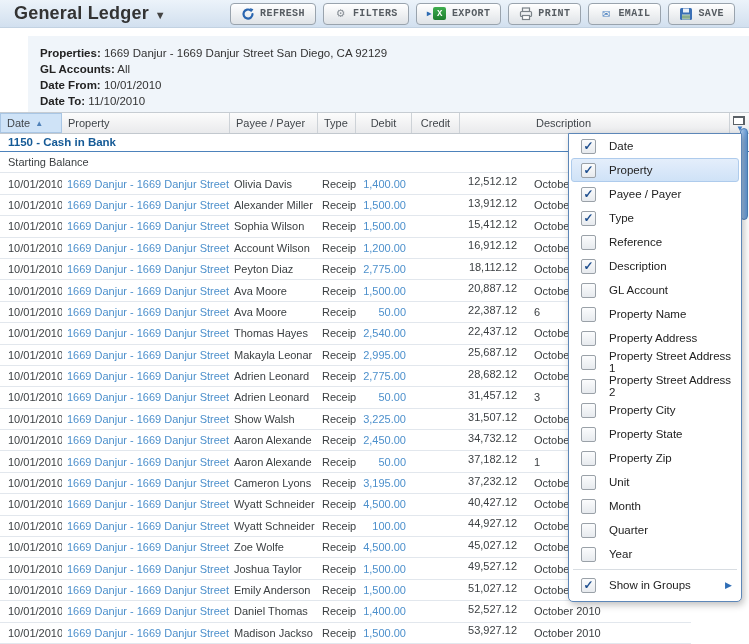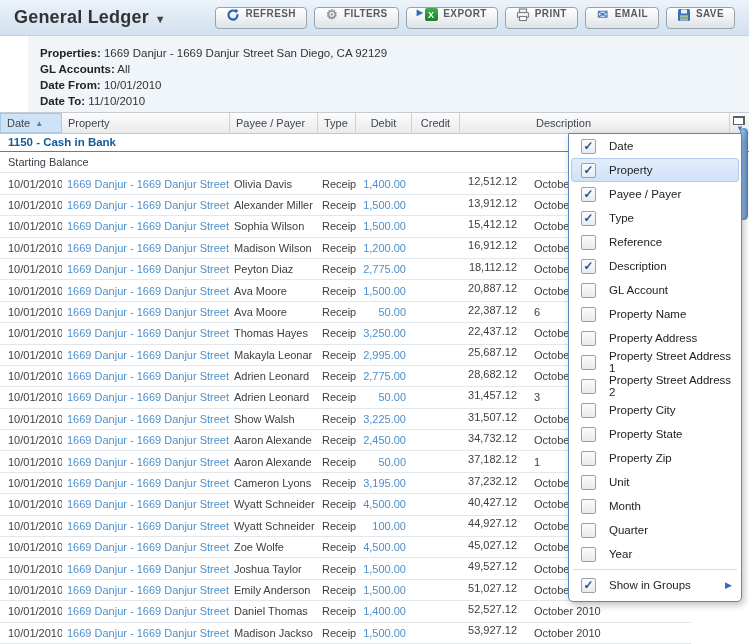--- a/index.html
+++ b/index.html
@@ -1,36 +1,36 @@
 <!DOCTYPE html>
 <html><head>
 <meta charset="utf-8">
 <style>
   * { margin:0; padding:0; box-sizing:border-box; }
   html,body { width:749px; height:644px; overflow:hidden; }
   body { font-family:"Liberation Sans", sans-serif; background:#fff; color:#3c4043; position:relative; }
 
   
   .toolbar{
-    position:absolute; left:0; top:0; width:749px; height:36px;
+    position:absolute; left:0; top:0; width:749px; height:28px;
     background:linear-gradient(#ecf3fa,#d2e0ef);
     border-bottom:1px solid #c2d2e2;
     display:flex; align-items:center; justify-content:space-between;
     padding:0 14px;
   }
   .title-wrap{ display:flex; align-items:center; gap:6px; }
   .page-title{ font-size:18px; font-weight:bold; color:#333; letter-spacing:0.2px; }
   .title-caret{ font-size:11px; color:#444; padding-top:3px; }
   .toolbar-buttons{ display:flex; gap:7px; }
   .tbtn{
-    height:22px; display:flex; gap:5px;
+    height:22px; display:flex; align-items:center; gap:5px;
     padding:0 10px; border:1px solid #99a3ad; border-radius:4px;
     background:linear-gradient(#ffffff,#dfe3e7);
     font-size:10px; font-weight:bold; color:#565c62; letter-spacing:0.4px;
-    cursor:pointer; box-shadow:0 1px 1px rgba(255,255,255,0.8) inset;
+    cursor:pointer; box-shadow:0 1px 1px rgba(255,255,255,0.8) inset;font-family:Liberation Mono, monospace;
   }
   .tbtn .ico{ display:inline-flex; align-items:center; justify-content:center; width:14px; height:14px; }
   .ico-gear{ font-size:13px; color:#8d949b; line-height:14px; }
   .ico-mail{ font-size:13px; color:#4a80c0; line-height:14px; }
   .excel-box{ width:13px; height:13px; background:linear-gradient(#3fae4f,#1d7e2e);
     border-radius:2px; color:#fff; font-size:9px; font-weight:bold;
     display:flex; align-items:center; justify-content:center; }
   .excel-arrow{ color:#2f6cb3; font-size:8px; margin-right:-4px; }
 
   
@@ -244,21 +244,21 @@
       <div class="cell c-payee">Sophia Wilson</div>
       <div class="cell c-type">Receipt</div>
       <div class="cell c-debit num"><a class="lnk">1,500.00</a></div>
       <div class="cell c-credit num"></div>
       <div class="cell c-bal num">16,912.12</div>
       <div class="cell c-desc">October 2010</div>
     </div>
     <div class="row">
       <div class="cell c-date">10/01/2010</div>
       <div class="cell c-prop"><a class="lnk">1669 Danjur - 1669 Danjur Street</a></div>
-      <div class="cell c-payee">Madison Wilson</div>
+      <div class="cell c-payee">Account Wilson</div>
       <div class="cell c-type">Receipt</div>
       <div class="cell c-debit num"><a class="lnk">1,200.00</a></div>
       <div class="cell c-credit num"></div>
       <div class="cell c-bal num">18,112.12</div>
       <div class="cell c-desc">October 2010</div>
     </div>
     <div class="row">
       <div class="cell c-date">10/01/2010</div>
       <div class="cell c-prop"><a class="lnk">1669 Danjur - 1669 Danjur Street</a></div>
       <div class="cell c-payee">Peyton Diaz</div>
@@ -286,21 +286,21 @@
       <div class="cell c-debit num"><a class="lnk">50.00</a></div>
       <div class="cell c-credit num"></div>
       <div class="cell c-bal num">22,437.12</div>
       <div class="cell c-desc">6</div>
     </div>
     <div class="row">
       <div class="cell c-date">10/01/2010</div>
       <div class="cell c-prop"><a class="lnk">1669 Danjur - 1669 Danjur Street</a></div>
       <div class="cell c-payee">Thomas Hayes</div>
       <div class="cell c-type">Receipt</div>
-      <div class="cell c-debit num"><a class="lnk">3,250.00</a></div>
+      <div class="cell c-debit num"><a class="lnk">2,540.00</a></div>
       <div class="cell c-credit num"></div>
       <div class="cell c-bal num">25,687.12</div>
       <div class="cell c-desc">October 2010</div>
     </div>
     <div class="row">
       <div class="cell c-date">10/01/2010</div>
       <div class="cell c-prop"><a class="lnk">1669 Danjur - 1669 Danjur Street</a></div>
       <div class="cell c-payee">Makayla Leonar</div>
       <div class="cell c-type">Receipt</div>
       <div class="cell c-debit num"><a class="lnk">2,995.00</a></div>

